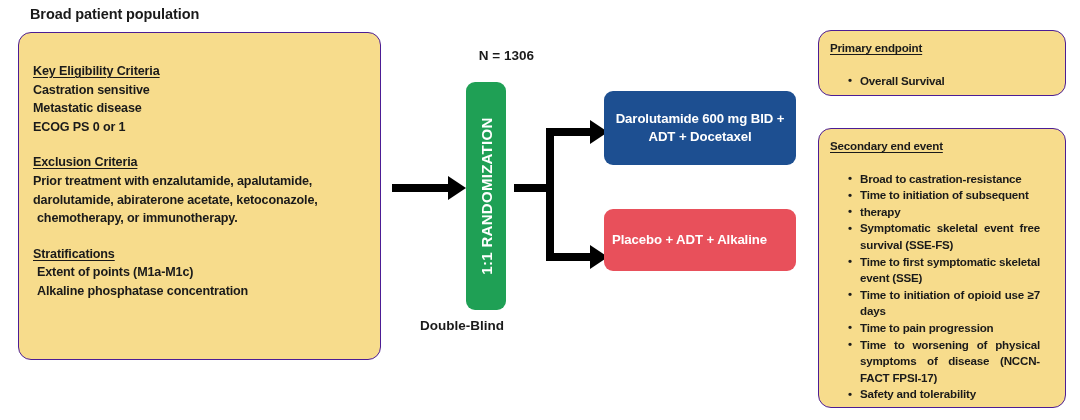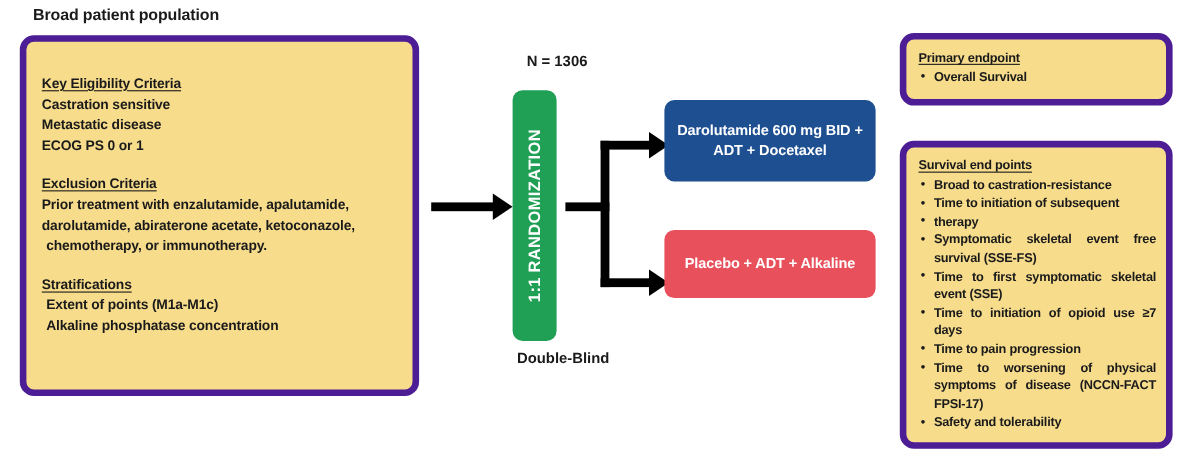--- a/index.html
+++ b/index.html
@@ -11,21 +11,21 @@
     width: 1080px;
     height: 420px;
     position: relative;
     overflow: hidden;
     font-family: "Liberation Sans", sans-serif;
     color: #1a1a1a;
   }
   .panel {
     position: absolute;
     background: #f7dc8c;
-    border: 6px solid #4c1d95;
+    border: 1px solid #4c1d95;
     border-radius: 13px;
     box-sizing: border-box;
   }
   .hdr {
     font-weight: bold;
     text-decoration: underline;
     text-underline-offset: 2px;
   }
   
   #population-title {
@@ -83,21 +83,21 @@
     color: #ffffff;
     font-size: 15px;
     font-weight: bold;
     letter-spacing: 0.3px;
   }
   #blinding-label {
     position: absolute;
     left: 420px;
     top: 318px;
     width: 134px;
-    text-align: right;
+    text-align: left;
     font-size: 13.5px;
     font-weight: bold;
   }
 
   
   .conn { position: absolute; background: #000000; }
   #inflow-shaft  { left: 392px; top: 184px; width: 58px;  height: 8px; }
   #inflow-head {
     left: 448px; top: 176px; width: 0; height: 0;
     background: none;
@@ -125,21 +125,21 @@
   }
 
   
   .arm {
     position: absolute;
     left: 604px;
     width: 192px;
     border-radius: 9px;
     display: flex;
     align-items: center;
-    justify-content: center;
+    justify-content: flex-start;
     text-align: center;
     color: #ffffff;
     font-size: 13.2px;
     font-weight: bold;
     line-height: 18px;
     letter-spacing: -0.1px;
     box-sizing: border-box;
     padding: 0 8px;
   }
   #arm-experimental {
@@ -168,21 +168,21 @@
   }
   .ep-inner {
     padding: 9px 9px 0 11px;
     font-size: 11.6px;
     font-weight: bold;
     line-height: 16.6px;
     letter-spacing: -0.2px;
   }
   .ep-inner .hdr { display: block; margin-bottom: 1px; }
   ul.ep-list {
-    margin: 0;
+    margin: 16px;
     padding: 0;
     list-style: none;
   }
   ul.ep-list li {
     position: relative;
     padding-left: 14px;
     margin: 0;
   }
   ul.ep-list li::before {
     content: "\2022";
@@ -252,21 +252,21 @@
   <div class="ep-inner">
     <span class="hdr">Primary endpoint</span>
     <ul class="ep-list">
       <li>Overall Survival</li>
     </ul>
   </div>
 </div>
 
 <div class="panel" id="secondary-endpoint-panel">
   <div class="ep-inner">
-    <span class="hdr">Survival end points</span>
+    <span class="hdr">Secondary end event</span>
     <ul class="ep-list">
       <li>Broad to castration-resistance</li>
       <li>Time to initiation of subsequent</li>
       <li> therapy</li>
       <li class="justify"><span>Symptomatic skeletal event free survival (SSE-FS)</span></li>
       <li class="justify"><span>Time to first symptomatic skeletal event (SSE)</span></li>
       <li class="justify"><span>Time to initiation of opioid use ≥7 days</span></li>
       <li>Time to pain progression</li>
       <li class="justify"><span>Time to worsening of physical symptoms of disease (NCCN-FACT FPSI-17)</span></li>
       <li>Safety and tolerability</li>

